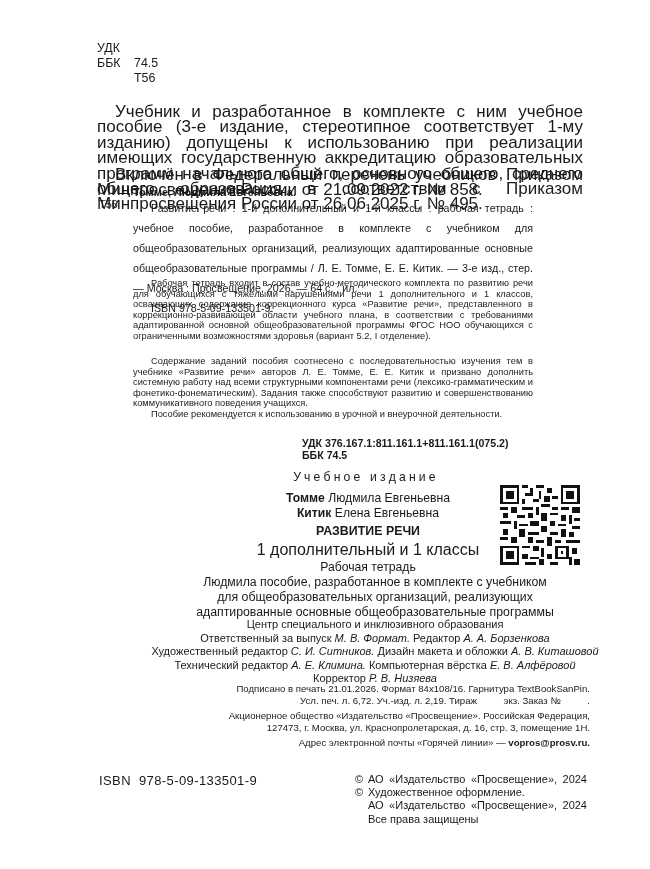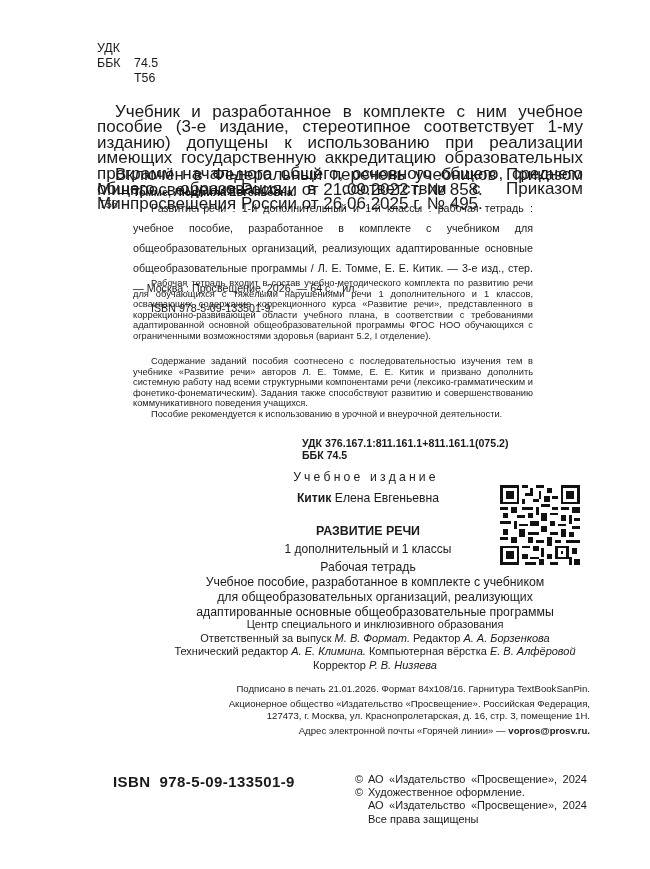--- a/index.html
+++ b/index.html
@@ -23,27 +23,27 @@
   .bib-small { left: 133px; width: 400px; font-size: 9.3px; line-height: 10.6px; text-align: justify; color: #222; }
   .bs1 { top: 278px; }
   .bs2 { top: 356px; }
   .bs3 { top: 409px; }
   .udk-bold { left: 302px; top: 437px; font-size: 10.6px; font-weight: bold; line-height: 12.4px; }
   .center-col { left: 160px; width: 430px; text-align: center; }
   .ed-label { left: 268px; top: 470px; width: 196px; text-align: center; font-size: 12.2px; letter-spacing: 3.2px; line-height: 15px; }
   .authors { left: 250px; top: 491px; width: 236px; text-align: center; font-size: 12.2px; line-height: 15px; }
   .authors b { font-weight: bold; }
   .title { left: 250px; top: 524px; width: 236px; text-align: center; font-size: 12.4px; font-weight: bold; line-height: 15px; }
-  .subtitle { left: 250px; top: 542px; width: 236px; text-align: center; font-size: 12px; line-height: 15px; }
+  .subtitle { left: 250px; top: 542px; width: 236px; text-align: center; font-size: 16px; line-height: 15px; }
   .subtitle2 { left: 250px; top: 560px; width: 236px; text-align: center; font-size: 12.2px; line-height: 15px; }
   .desc { top: 575px; font-size: 12.3px; line-height: 15px; }
   .credits { top: 618px; font-size: 11px; line-height: 13.5px; }
   .credits i { font-style: italic; }
   .printinfo { top: 683px; font-size: 9.6px; line-height: 12px; text-align: right; }
-  .isbn-bottom { left: 113px; top: 773px; font-size: 15px; font-weight: bold; letter-spacing: 0.4px; }
+  .isbn-bottom { left: 99px; top: 773px; font-size: 13px; font-weight: normal; letter-spacing: 0.4px; }
   .copy { left: 355px; top: 773px; width: 232px; font-size: 11px; line-height: 13.2px; }
   .copy-row { display: flex; }
   .copy-sym { width: 13px; flex-shrink: 0; }
   .copy-text { flex: 1; text-align: justify; text-align-last: justify; }
   .copy-text.noj { text-align-last: left; }
   .qr { left: 500px; top: 485px; width: 80px; height: 80px; }
 </style>
 </head>
 <body>
 
@@ -73,20 +73,21 @@
 <div class="abs bib-small indent bs1">Рабочая тетрадь входит в состав учебно-методического комплекта по развитию речи для обучающихся с тяжёлыми нарушениями речи 1 дополнительного и 1 классов, осваивающих содержание коррекционного курса «Развитие речи», представленного в коррекционно-развивающей области учебного плана, в соответствии с требованиями адаптированной основной общеобразовательной программы ФГОС НОО обучающихся с ограниченными возможностями здоровья (вариант 5.2, I отделение).</div>
 <div class="abs bib-small indent bs2">Содержание заданий пособия соотнесено с последовательностью изучения тем в учебнике «Развитие речи» авторов Л. Е. Томме, Е. Е. Китик и призвано дополнить системную работу над всеми структурными компонентами речи (лексико-грамматическим и фонетико-фонематическим). Задания также способствуют развитию и совершенствованию коммуникативного поведения учащихся.</div>
 <div class="abs bib-small indent bs3">Пособие рекомендуется к использованию в урочной и внеурочной деятельности.</div>
 <div class="abs udk-bold">
   <div>УДК 376.167.1:811.161.1+811.161.1(075.2)</div>
   <div>ББК 74.5</div>
 </div>
 
 <div class="abs ed-label">Учебное издание</div>
 <div class="abs authors">
+  <div><b>Томме</b><span> Людмила Евгеньевна</span></div>
   <div><b>Китик</b><span> Елена Евгеньевна</span></div>
 </div>
 <div class="abs title">РАЗВИТИЕ РЕЧИ</div>
 <div class="abs subtitle">1 дополнительный и 1 классы</div>
 <div class="abs subtitle2">Рабочая тетрадь</div>
 
 <svg class="abs qr" viewBox="0 0 29 29" shape-rendering="crispEdges">
   <rect width="29" height="29" fill="#fff"></rect>
   <g fill="#111">
     <rect x="0" y="0" width="7" height="7"></rect>
@@ -157,34 +158,36 @@
       <rect x="17" y="25" width="2" height="2"></rect>
       <rect x="9" y="28" width="4" height="1"></rect>
       <rect x="14" y="27" width="2" height="2"></rect>
       <rect x="18" y="28" width="3" height="1"></rect>
       <rect x="25" y="26" width="1" height="3"></rect>
       <rect x="27" y="27" width="2" height="2"></rect>
   </g>
 </svg>
 
 <div class="abs center-col desc">
-  <div>Учебное пособие, разработанное в комплекте с учебником</div>
+  <div>Людмила пособие, разработанное в комплекте с учебником</div>
   <div>для общеобразовательных организаций, реализующих</div>
   <div>адаптированные основные общеобразовательные программы</div>
 </div>
 
 <div class="abs center-col credits">
   <div>Центр специального и инклюзивного образования</div>
   <div><span>Ответственный за выпуск </span><i>М. В. Формат.</i><span> Редактор </span><i>А. А. Борзенкова</i></div>
+  <div style="white-space:nowrap;margin-left:-30px;margin-right:-30px;"><span>Художественный редактор </span><i>С. И. Ситников.</i><span> Дизайн макета и обложки </span><i>А. В. Киташовой</i></div>
   <div><span>Технический редактор </span><i>А. Е. Климина.</i><span> Компьютерная вёрстка </span><i>Е. В. Алфёровой</i></div>
   <div><span>Корректор </span><i>Р. В. Низяева</i></div>
 </div>
 
 <div class="abs center-col printinfo">
   <div>Подписано в печать 21.01.2026. Формат 84x108/16. Гарнитура TextBookSanPin.</div>
+  <div style="white-space:pre;">Усл. печ. л. 6,72. Уч.-изд. л. 2,19. Тираж          экз. Заказ №          .</div>
   <div style="margin-top:3px;">Акционерное общество «Издательство «Просвещение». Российская Федерация,</div>
   <div>127473, г. Москва, ул. Краснопролетарская, д. 16, стр. 3, помещение 1Н.</div>
   <div style="margin-top:3px;"><span>Адрес электронной почты «Горячей линии» — </span><b>vopros@prosv.ru.</b></div>
 </div>
 
 <div class="abs isbn-bottom" style="white-space:pre;">ISBN  978-5-09-133501-9</div>
 <div class="abs copy">
   <div class="copy-row">
       <span class="copy-sym">©</span>
       <span class="copy-text">АО «Издательство «Просвещение», 2024</span>

